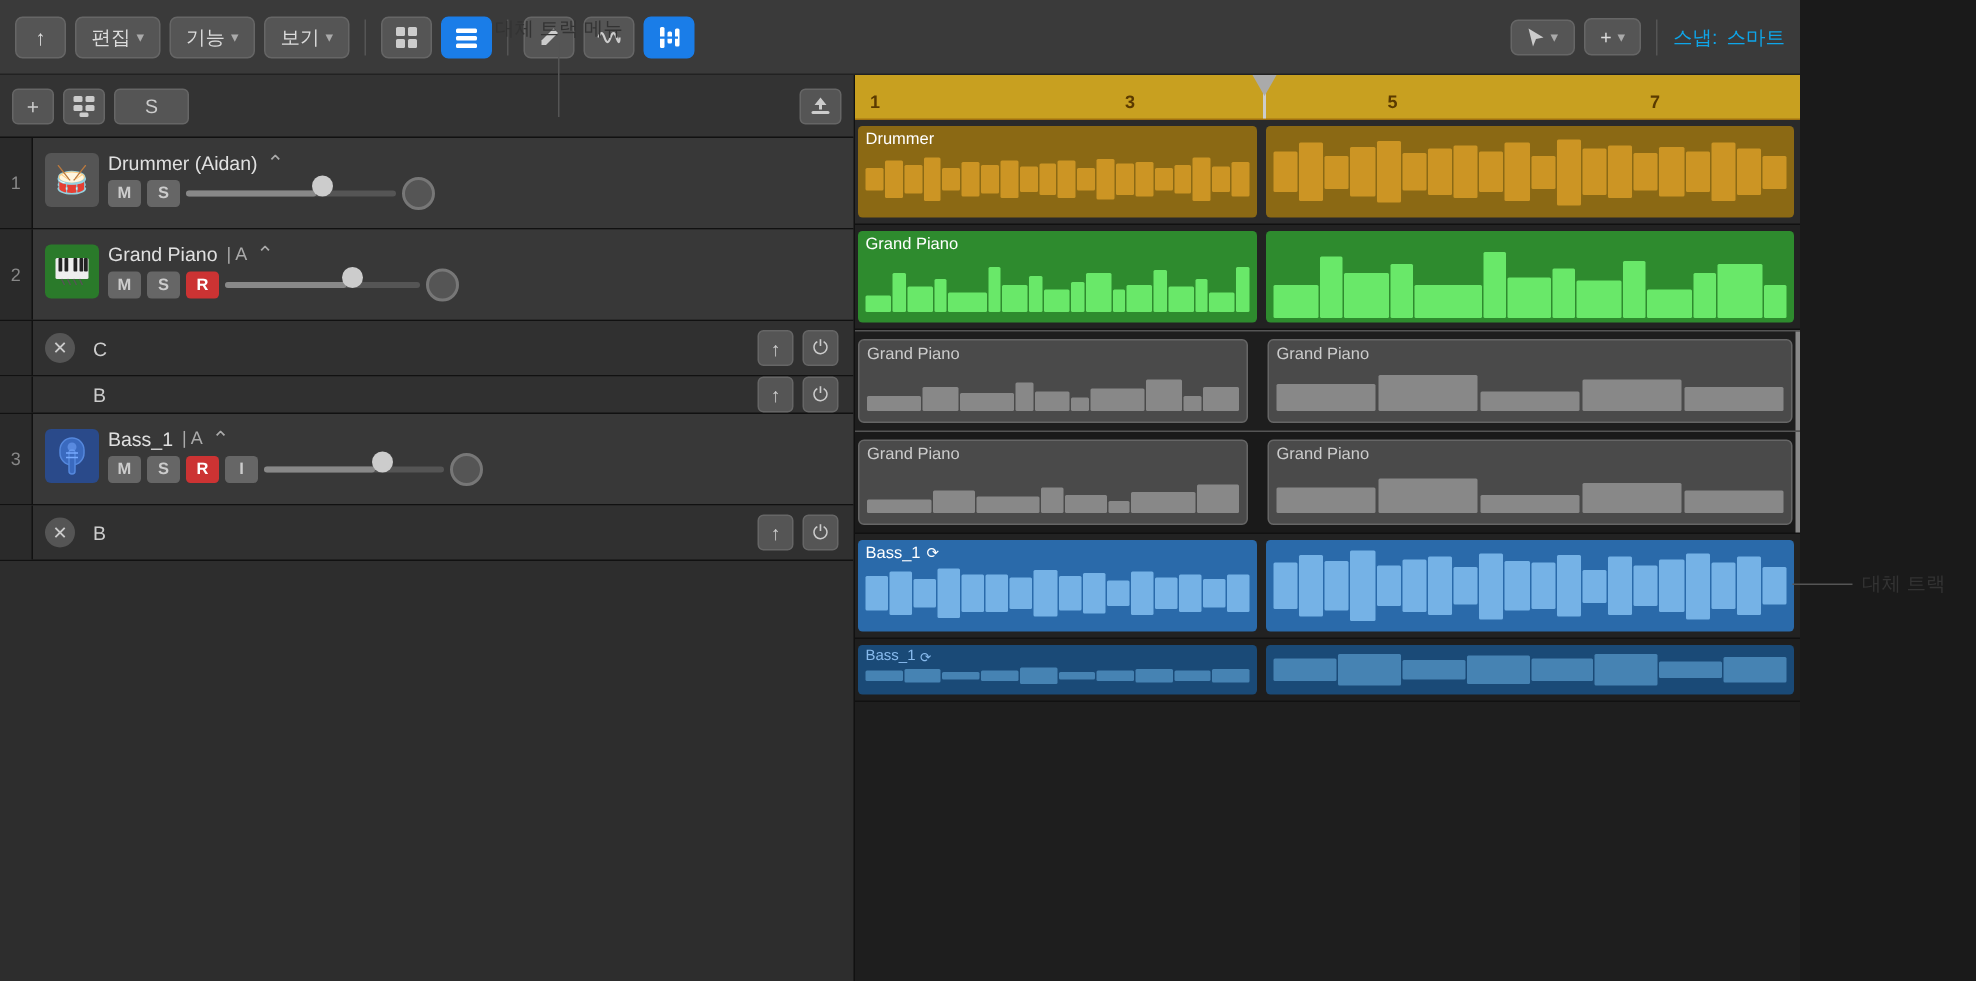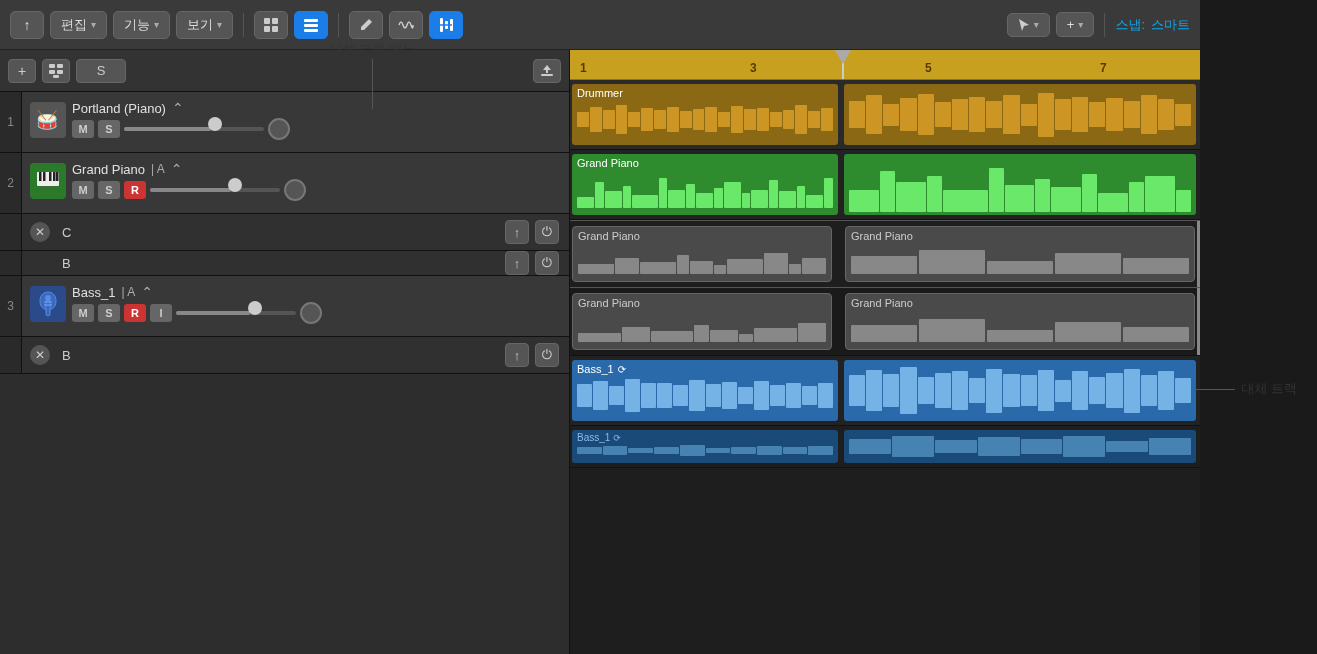--- a/index.html
+++ b/index.html
@@ -21,21 +21,20 @@
       display: flex;
       flex-direction: column;
       align-items: center;
       z-index: 100;
     }
     .annotation-text {
       font-size: 13px;
       color: #333;
       background: transparent;
       white-space: nowrap;
-      margin-top: 31px;
     }
     .annotation-line {
       width: 1px;
       height: 50px;
       background: #555;
     }
 
     
     .annotation-right {
       position: absolute;
@@ -501,21 +500,21 @@
 
       <div class="tracks-scroll">
 
         <div class="track-item">
           <div class="track-number">1</div>
           <div class="track-content">
             <div class="track-name-row">
               <div class="track-thumbnail thumb-drum">🥁</div>
               <div>
                 <div style="display:flex;align-items:center;gap:6px;">
-                  <span class="track-name">Portland (Piano)</span>
+                  <span class="track-name">Drummer (Aidan)</span>
                   <span style="font-size:14px;color:#aaa;">⌃</span>
                 </div>
                 <div class="track-controls">
                   <button class="btn-m">M</button>
                   <button class="btn-s">S</button>
                   <div style="width:140px;position:relative;height:14px;display:flex;align-items:center;">
                     <div style="width:100%;height:4px;background:#555;border-radius:2px;">
                       <div style="width:62%;height:4px;background:#888;border-radius:2px;"></div>
                     </div>
                     <div style="width:14px;height:14px;background:#ccc;border-radius:50%;position:absolute;left:60%;top:-5px;"></div>

